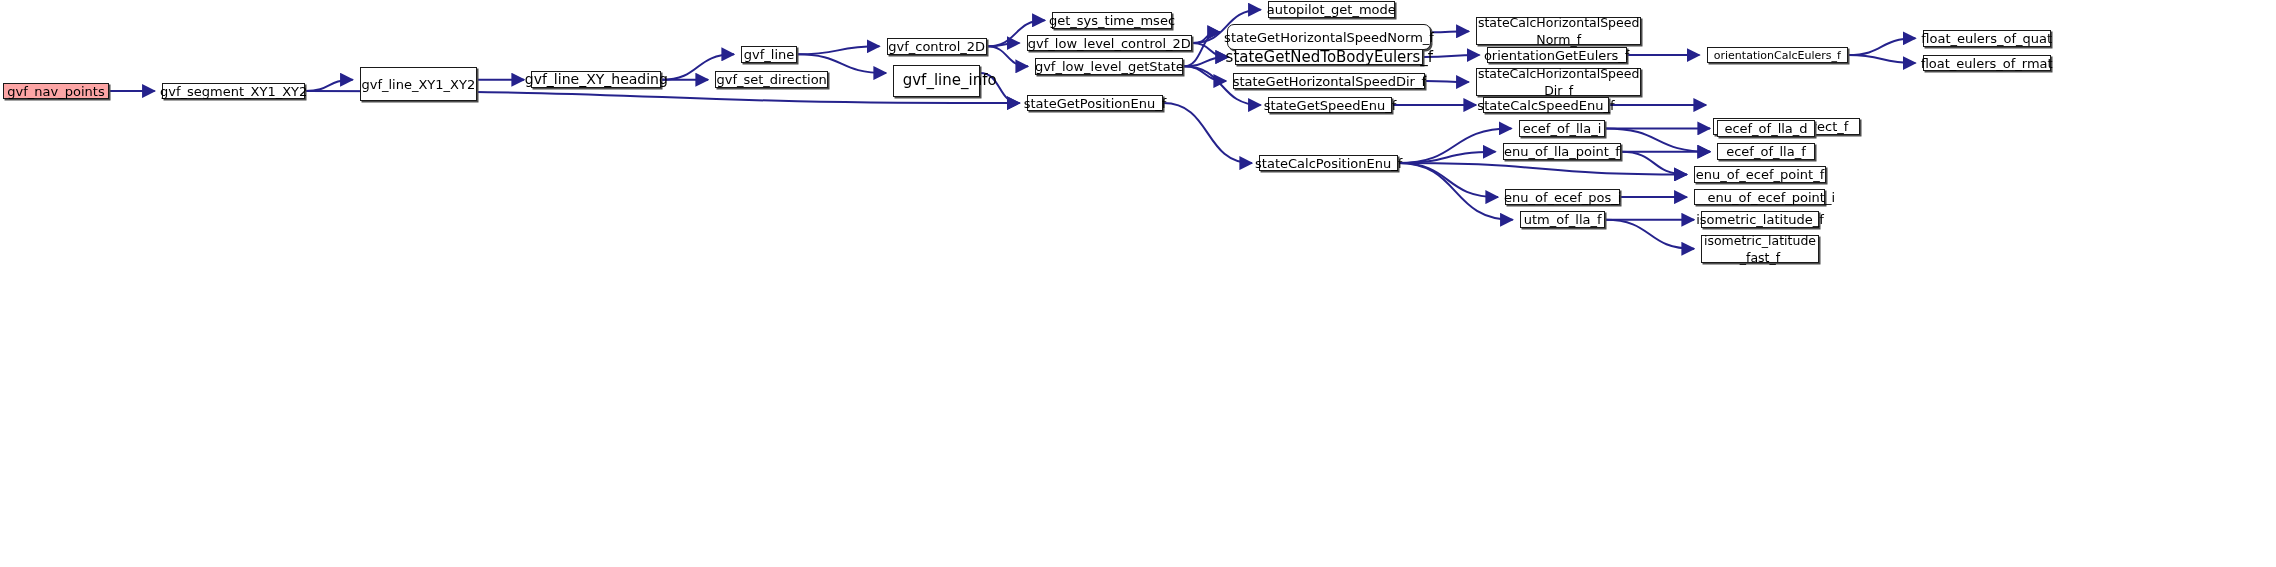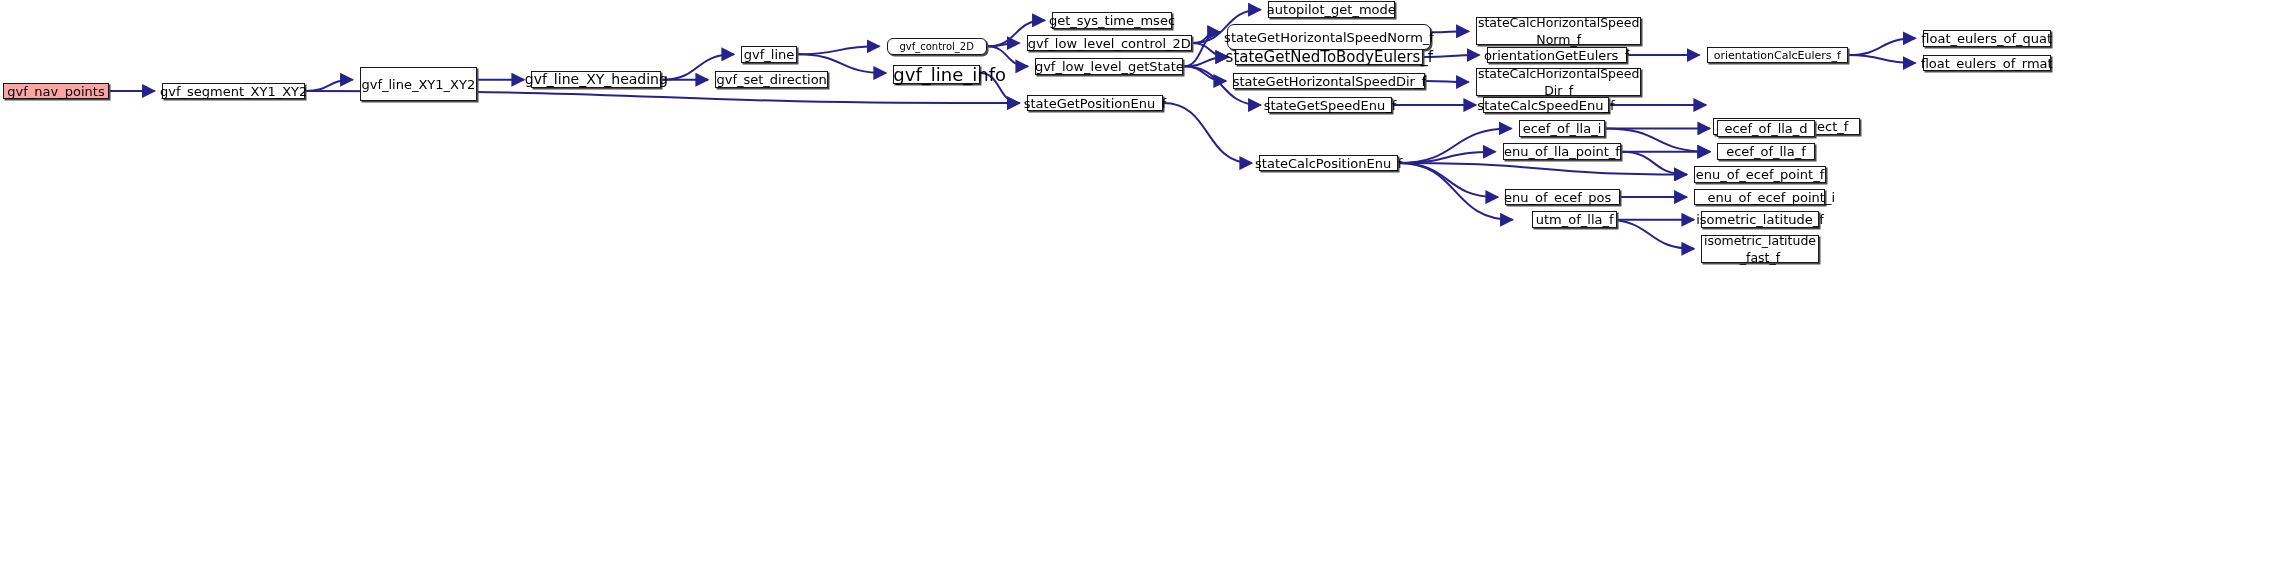--- a/index.html
+++ b/index.html
@@ -97,22 +97,22 @@
         <path d="M 2408 329.5 C 2481.15 329.5, 2467.85 373, 2541 373" marker-end="url(#arrow)"></path>
       </g>
   </svg>
   <div id="node-layer">
       <div class="node root" style="left: 3.33333px; top: 82.7153px; width: 105.333px; height: 16.6765px; font-size: 13px;">gvf_nav_points</div>
       <div class="node" style="left: 162px; top: 82.7153px; width: 143.333px; height: 16.6765px; font-size: 13px;">gvf_segment_XY1_XY2</div>
       <div class="node" style="left: 360px; top: 67px; width: 116.667px; height: 34px; font-size: 13px;">gvf_line_XY1_XY2</div>
       <div class="node" style="left: 531.333px; top: 71.3753px; width: 130px; height: 16.6765px; font-size: 14px;">gvf_line_XY_heading</div>
       <div class="node" style="left: 715.333px; top: 71.3753px; width: 112.667px; height: 16.6765px; font-size: 13px;">gvf_set_direction</div>
       <div class="node" style="left: 741.333px; top: 46.0271px; width: 55.3333px; height: 16.6765px; font-size: 13px;">gvf_line</div>
-      <div class="node" style="left: 886.667px; top: 38.0224px; width: 100px; height: 16.6765px; font-size: 10px; border-radius: 6px;">gvf_control_2D</div>
-      <div class="node" style="left: 893.333px; top: 64.7047px; width: 86.6667px; height: 19px; font-size: 18px; padding-left: 26px;">gvf_line_info</div>
+      <div class="node" style="left: 886.667px; top: 38.0224px; width: 100px; height: 16.6765px; font-size: 13px;">gvf_control_2D</div>
+      <div class="node" style="left: 893.333px; top: 64.7047px; width: 86.6667px; height: 32px; font-size: 15px; padding-left: 26px;">gvf_line_info</div>
       <div class="node" style="left: 1052px; top: 12.0071px; width: 120px; height: 16.6765px; font-size: 13px;">get_sys_time_msec</div>
       <div class="node" style="left: 1026.67px; top: 34.6871px; width: 165.333px; height: 16.6765px; font-size: 13px;">gvf_low_level_control_2D</div>
       <div class="node" style="left: 1035.33px; top: 58.0341px; width: 148px; height: 16.6765px; font-size: 13px;">gvf_low_level_getState</div>
       <div class="node" style="left: 1026.67px; top: 94.7224px; width: 136.667px; height: 16.6765px; font-size: 13px;">stateGetPositionEnu_f</div>
       <div class="node" style="left: 1268px; top: 1.33412px; width: 126.667px; height: 16.6765px; font-size: 13px;">autopilot_get_mode</div>
       <div class="node" style="left: 1227.33px; top: 24.0141px; width: 203.333px; height: 26px; font-size: 13px; border-radius: 7px;">stateGetHorizontalSpeedNorm_f</div>
       <div class="node" style="left: 1235.33px; top: 48.6953px; width: 188px; height: 16.6765px; font-size: 15px;">stateGetNedToBodyEulers_f</div>
       <div class="node" style="left: 1233.33px; top: 72.7094px; width: 192px; height: 16.6765px; font-size: 13px;">stateGetHorizontalSpeedDir_f</div>
       <div class="node" style="left: 1268px; top: 96.7235px; width: 124px; height: 16.6765px; font-size: 13px;">stateGetSpeedEnu_f</div>
       <div class="node" style="left: 1476px; top: 17.3435px; width: 165.333px; height: 28.0165px; font-size: 12.5px;">stateCalcHorizontalSpeed
@@ -122,21 +122,21 @@
 Dir_f</div>
       <div class="node" style="left: 1483.33px; top: 96.7235px; width: 125.333px; height: 16.6765px; font-size: 13px;">stateCalcSpeedEnu_f</div>
       <div class="node" style="left: 1706.67px; top: 46.6941px; width: 141.333px; height: 16.6765px; font-size: 11px;">orientationCalcEulers_f</div>
       <div class="node" style="left: 1713.33px; top: 98px; width: 147px; height: 16.6765px; font-size: 13px; margin-top: 20px;">enu_of_ecef_vect_f</div>
       <div class="node" style="left: 1922.67px; top: 30.0176px; width: 128px; height: 16.6765px; font-size: 13px;">float_eulers_of_quat</div>
       <div class="node" style="left: 1922.67px; top: 54.6988px; width: 128px; height: 16.6765px; font-size: 13px;">float_eulers_of_rmat</div>
       <div class="node" style="left: 1259.33px; top: 154.758px; width: 138.667px; height: 16.6765px; font-size: 13px;">stateCalcPositionEnu_f</div>
       <div class="node" style="left: 1518.67px; top: 120.071px; width: 86.6667px; height: 16.6765px; font-size: 13px;">ecef_of_lla_i</div>
       <div class="node" style="left: 1502.67px; top: 143.418px; width: 118.667px; height: 16.6765px; font-size: 13px;">enu_of_lla_point_f</div>
       <div class="node" style="left: 1505.33px; top: 188.778px; width: 114.667px; height: 16.6765px; font-size: 13px;">enu_of_ecef_pos_i</div>
-      <div class="node" style="left: 1520px; top: 211.458px; width: 85.3333px; height: 16.6765px; font-size: 13px; margin-left: 12px;">utm_of_lla_f</div>
+      <div class="node" style="left: 1520px; top: 211.458px; width: 85.3333px; height: 16.6765px; font-size: 13px;">utm_of_lla_f</div>
       <div class="node" style="left: 1717.33px; top: 120.071px; width: 97.3333px; height: 16.6765px; font-size: 13px;">ecef_of_lla_d</div>
       <div class="node" style="left: 1717.33px; top: 143.418px; width: 97.3333px; height: 16.6765px; font-size: 13px;">ecef_of_lla_f</div>
       <div class="node" style="left: 1694px; top: 166.098px; width: 132px; height: 16.6765px; font-size: 13px;">enu_of_ecef_point_f</div>
       <div class="node" style="left: 1694px; top: 188.778px; width: 130.667px; height: 16.6765px; font-size: 13px; padding-left: 24px;">enu_of_ecef_point_i</div>
       <div class="node" style="left: 1701.33px; top: 211.458px; width: 117.333px; height: 16.6765px; font-size: 13px;">isometric_latitude_f</div>
       <div class="node" style="left: 1701.33px; top: 234.805px; width: 117.333px; height: 28.0165px; font-size: 12.5px;">isometric_latitude
 _fast_f</div>
     </div>
 </div>
 

